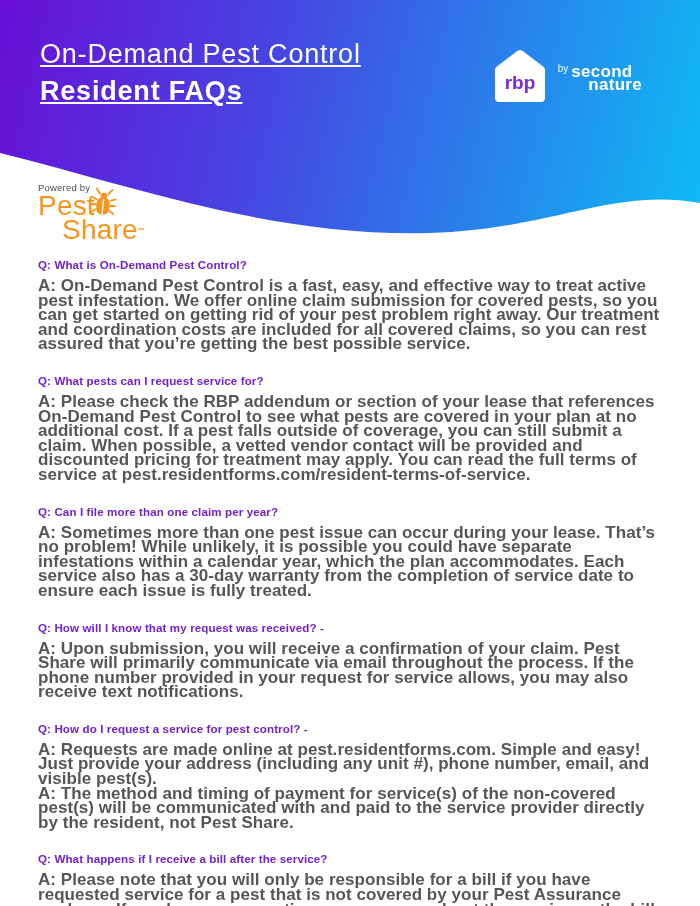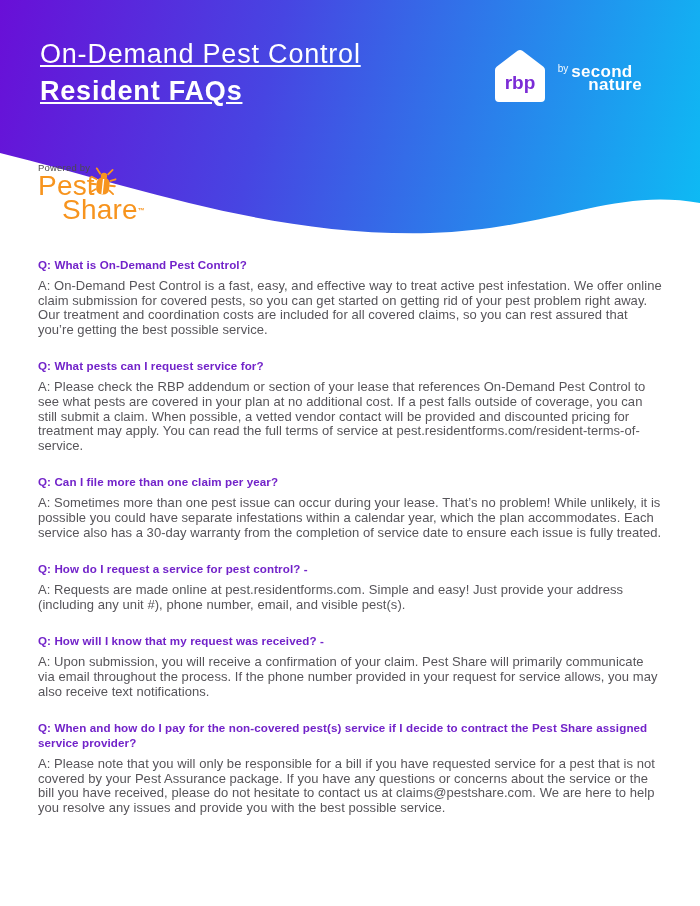--- a/index.html
+++ b/index.html
@@ -18,37 +18,37 @@
   .hero-subtitle { margin:0; font-size:27px; font-weight:700; letter-spacing:0.8px; line-height:37px; }
 
   .brand { position:absolute; right:58px; top:46px; display:flex; align-items:center; }
   .brand-by { color:#ffffff; font-size:10px; margin:-20px 3px 0 9px; opacity:0.95; }
   .brand-name { color:#ffffff; font-weight:700; font-size:17px; line-height:13px; letter-spacing:0.3px; }
   .brand-name .n2 { display:inline-block; margin-left:17px;text-align:right; }
 
   .wave { position:absolute; left:0; bottom:0; width:700px; height:95px; display:block; }
 
   
-  .pestshare { position:absolute; left:38px; top:162px; }
+  .pestshare { position:absolute; left:38px; top:182px; }
   .ps-powered { font-size:9.5px; color:#4b4b4d; margin-bottom:2px; letter-spacing:0.2px; }
   .ps-row1 { position:relative; }
   .ps-word { font-size:28px; font-weight:400; color:#F7941E; letter-spacing:0.2px; line-height:21px; }
   .ps-row2 { margin-left:24px; line-height:20px; }
   .ps-tm { font-size:7px; color:#F7941E; vertical-align:6px; font-weight:700; }
   .ps-bug { position:absolute; left:52px; top:-7px; transform:rotate(6deg); }
 
   
   .faqs { padding:8px 38px 0 38px; }
   .q {
     color:#7223C9; font-size:11.6px; font-weight:700;
     line-height:15px; margin:21px 0 7px 0; letter-spacing:0.1px;
   }
   .faqs section:first-child .q { margin-top:9px; }
   .a {
-    color:#57555A; font-size:13px; font-weight:400;
+    color:#57555A; font-size:17px; font-weight:700;
     line-height:14.6px; margin:0; letter-spacing:0.05px; max-width:628px;
   }
 </style>
 </head>
 <body>
 
 <div class="page">
 
   <header class="hero">
     <div class="hero-text">
@@ -110,30 +110,31 @@
     </section>
     <section class="qa">
       <h3 class="q">Q: What pests can I request service for?</h3>
       <p class="a">A: Please check the RBP addendum or section of your lease that references On-Demand Pest Control to see what pests are covered in your plan at no additional cost. If a pest falls outside of coverage, you can still submit a claim. When possible, a vetted vendor contact will be provided and discounted pricing for treatment may apply. You can read the full terms of service at pest.residentforms.com/resident-terms-of-service.</p>
     </section>
     <section class="qa">
       <h3 class="q">Q: Can I file more than one claim per year?</h3>
       <p class="a">A: Sometimes more than one pest issue can occur during your lease. That’s no problem! While unlikely, it is possible you could have separate infestations within a calendar year, which the plan accommodates. Each service also has a 30-day warranty from the completion of service date to ensure each issue is fully treated.</p>
     </section>
     <section class="qa">
+      <h3 class="q">Q: How will I know that my request was received? -</h3>
+      <p class="a">A: Upon submission, you will receive a confirmation of your claim. Pest Share will primarily communicate via email throughout the process. If the phone number provided in your request for service allows, you may also receive text notifications.</p>
+    </section>
+    <section class="qa">
       <h3 class="q">Q: How do I request a service for pest control? -</h3>
       <p class="a">A: Requests are made online at pest.residentforms.com. Simple and easy! Just provide your address (including any unit #), phone number, email, and visible pest(s).</p>
     </section>
     <section class="qa">
-      <h3 class="q">Q: How will I know that my request was received? -</h3>
-      <p class="a">A: Upon submission, you will receive a confirmation of your claim. Pest Share will primarily communicate via email throughout the process. If the phone number provided in your request for service allows, you may also receive text notifications.</p>
     </section>
     <section class="qa">
+      <p class="a">A: The method and timing of payment for service(s) of the non-covered pest(s) will be communicated with and paid to the service provider directly by the resident, not Pest Share.</p>
     </section>
     <section class="qa">
-      <h3 class="q">Q: When and how do I pay for the non-covered pest(s) service if I decide to contract the Pest Share assigned service provider?</h3>
-    </section>
-    <section class="qa">
+      <h3 class="q">Q: What happens if I receive a bill after the service?</h3>
       <p class="a">A: Please note that you will only be responsible for a bill if you have requested service for a pest that is not covered by your Pest Assurance package. If you have any questions or concerns about the service or the bill you have received, please do not hesitate to contact us at claims@pestshare.com. We are here to help you resolve any issues and provide you with the best possible service.</p>
     </section>
   </main>
 
 </div>
 
 </body></html>

